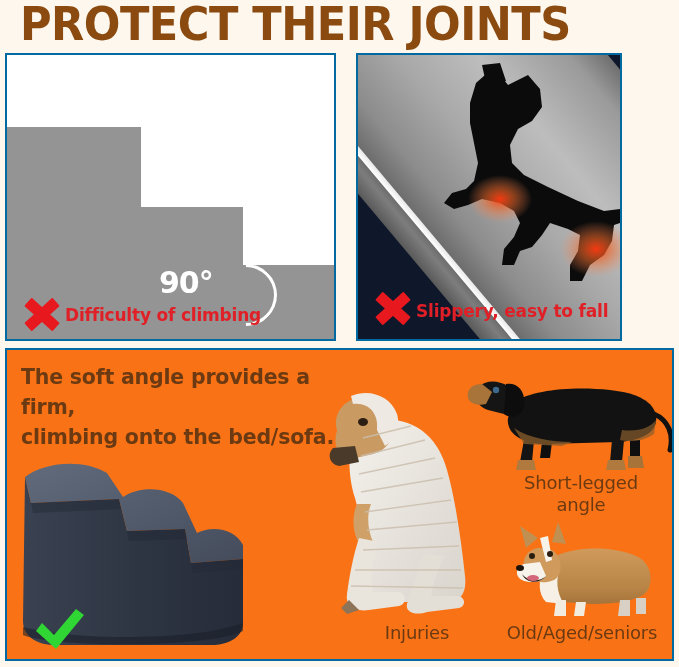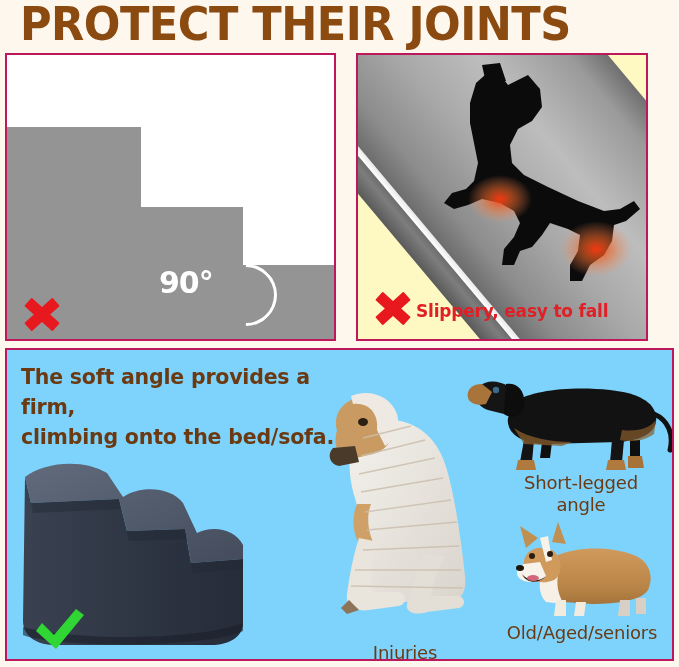--- a/index.html
+++ b/index.html
@@ -19,24 +19,24 @@
     font-size:47px;
     letter-spacing:-0.5px;
     color:#8a4a10;
     line-height:52px;
     white-space:nowrap;
     transform:scaleX(1.02);
     transform-origin:left center;
   }
 
   
-  .panel{position:absolute;border:2px solid #be185d;box-sizing:border-box;overflow:hidden;}
+  .panel{position:absolute;border:2px solid #0369a1;box-sizing:border-box;overflow:hidden;}
   #panel-climb{left:5px;top:53px;width:331px;height:288px;background:#ffffff;}
-  #panel-slip {left:356px;top:53px;width:292px;height:288px;background:#fef9c3;}
-  #panel-bottom{left:5px;top:348px;width:669px;height:313px;background:#7dd3fc;}
+  #panel-slip {left:356px;top:53px;width:266px;height:288px;background:#0f172a;}
+  #panel-bottom{left:5px;top:348px;width:669px;height:313px;background:#f97316;}
 
   
   .stairs-shape{
     position:absolute;left:0;top:0;width:100%;height:100%;
   }
   .step{position:absolute;background:#949494;}
   #step-a{left:0;top:72px;width:134px;height:212px;}
   #step-b{left:0;top:152px;width:236px;height:132px;}
   #step-c{left:0;top:210px;width:331px;height:74px;}
   .angle-arc{
@@ -97,21 +97,21 @@
   }
   .blurb span{display:block;}
 
   .cap{
     position:absolute;text-align:center;
     font-size:18px;color:#6b3a12;
     font-family:"DejaVu Sans","Liberation Sans",sans-serif;
     line-height:22px;letter-spacing:-0.2px;
   }
   #cap-short{left:494px;top:122px;width:160px;}
-  #cap-inj  {left:328px;top:272px;width:140px;margin-top:20px;}
+  #cap-inj  {left:340px;top:272px;width:140px;}
   #cap-old  {left:482px;top:272px;width:186px;}
 
   .check{position:absolute;left:25px;top:255px;width:56px;height:48px;}
 
   
   .product{position:absolute;left:8px;top:105px;width:232px;height:200px;}
   
   .photo{position:absolute;}
   #ph-bandage{left:300px;top:28px;width:170px;height:245px;}
   #ph-dachs  {left:455px;top:8px;width:215px;height:118px;}
@@ -130,20 +130,21 @@
       <div class="step" id="step-b"></div>
       <div class="step" id="step-c"></div>
       <div class="angle-arc"></div>
       <div class="angle-label">90°</div>
     </div>
 
     <div class="xmark" style="left:14px;top:238px;">
       <i></i>
         <i></i>
     </div>
+    <div class="warn-label" style="left:58px;top:250px;">Difficulty of climbing</div>
   </div>
 
   <div class="panel" id="panel-slip">
     <div class="ramp-rail"></div>
     <div class="ramp-edge"></div>
     <div class="ramp"></div>
 
     <div class="dog-svg">
       <svg width="290" height="230" viewBox="0 0 290 230">
         <defs>

